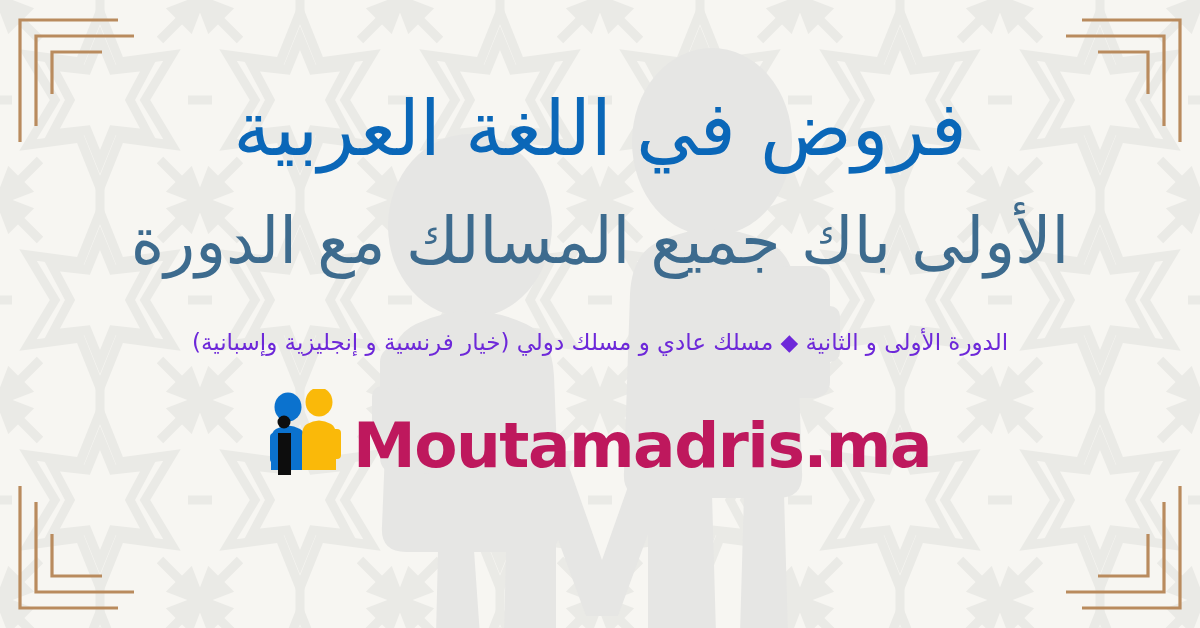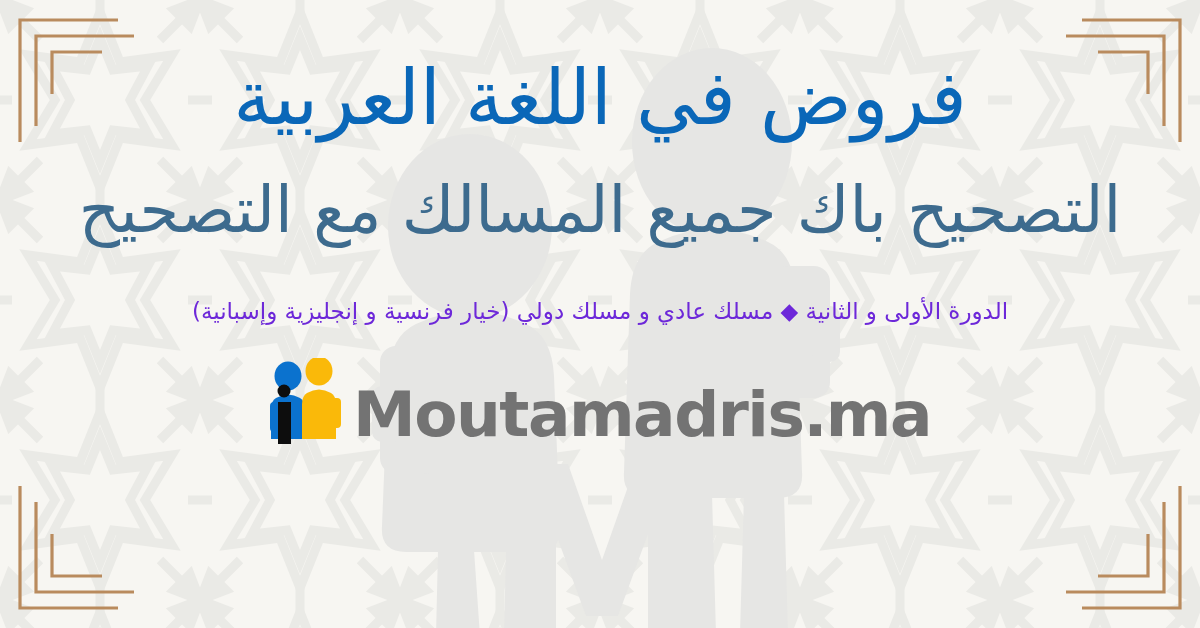--- a/index.html
+++ b/index.html
@@ -55,21 +55,21 @@
   .content {
     position: relative;
     z-index: 4;
     width: 100%;
     height: 100%;
     display: flex;
     flex-direction: column;
     align-items: center;
     justify-content: flex-start;
     box-sizing: border-box;
-    padding-top: 60px;
+    padding-top: 91px;
   }
 
   .title-main {
     font-family: "DejaVu Sans", "Liberation Sans", sans-serif;
     font-size: 76px;
     line-height: 1.0;
     font-weight: 400;
     color: #0a67b8;
     text-align: center;
     direction: rtl;
@@ -115,21 +115,21 @@
     width: 84px;
     height: 86px;
     margin-right: -18px;
     z-index: 2;
   }
 
   .logo-text {
     font-family: "DejaVu Sans", "Liberation Sans", sans-serif;
     font-size: 63px;
     font-weight: 700;
-    color: #737373;
+    color: #be185d;
     letter-spacing: -1.5px;
     line-height: 0.92;
     position: relative;
     z-index: 1;
     margin-left: 18px;
   }
 </style>
 </head>
 <body>
 
@@ -201,21 +201,21 @@
       <path d="M6 128 L6 6 L104 6"></path>
       <path d="M22 112 L22 22 L120 22"></path>
       <path d="M38 80 L38 38 L88 38"></path>
     </g>
   </svg>
 
   <div class="content">
 
     <div class="title-main">فروض في اللغة العربية</div>
 
-    <div class="title-sub">التصحيح باك جميع المسالك مع التصحيح</div>
+    <div class="title-sub">الأولى باك جميع المسالك مع الدورة</div>
 
     <div class="meta-line">الدورة الأولى و الثانية ◆ مسلك عادي و مسلك دولي (خيار فرنسية و إنجليزية وإسبانية)</div>
 
     <div class="logo">
       <svg class="logo-mark" viewBox="0 0 84 86" aria-hidden="true">
 
         <ellipse cx="19" cy="18" rx="13.5" ry="14.5" fill="#0b72ce"></ellipse>
         <path d="M7 40 q12 -7 24 0 q5 3 5 11 l0 30 l-34 0 l0 -30 q0 -8 5 -11 z" fill="#0b72ce"></path>
         <rect x="1" y="44" width="11" height="30" rx="4" fill="#0b72ce"></rect>
 

